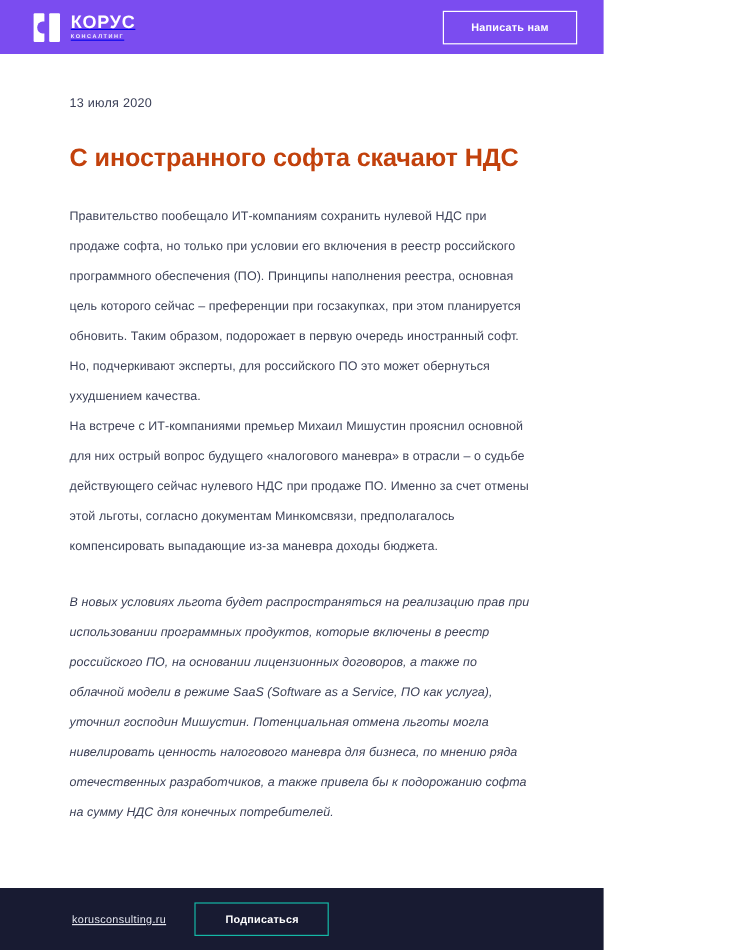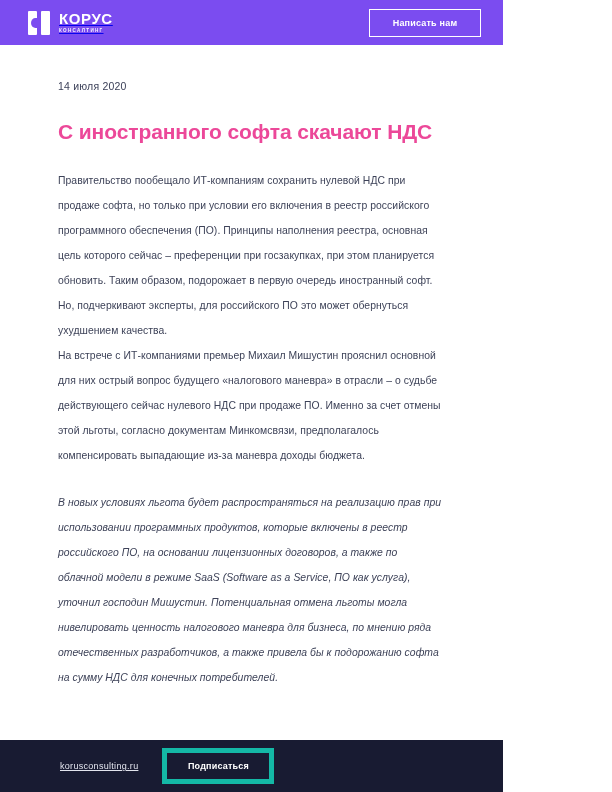--- a/index.html
+++ b/index.html
@@ -110,21 +110,21 @@
     margin-top: 35px;
     font-size: 10.5px;
     color: #3a3f57;
     letter-spacing: 0.2px;
   }
 
   .article-title {
     margin-top: 28px;
     font-size: 21px;
     font-weight: bold;
-    color: #ec4899;
+    color: #c2410c;
     letter-spacing: -0.1px;
   }
 
   .article-body { margin-top: 24px; }
 
   .article-body p {
     font-size: 10.4px;
     line-height: 25px;
     color: #3d4258;
     letter-spacing: 0.05px;
@@ -162,21 +162,21 @@
 
   .footer-note {
     font-size: 8.6px;
     color: #e9eaf2;
     letter-spacing: 0.25px;
     white-space: nowrap;
   }
 
   .footer-cta {
     margin-left: 24px;
-    border: 5px solid #14b8a6;
+    border: 1px solid #14b8a6;
     background: transparent;
     color: #ffffff;
     font-family: "Liberation Sans", sans-serif;
     font-size: 9px;
     font-weight: bold;
     letter-spacing: 0.2px;
     padding: 8px 16px;
     min-width: 112px;
     cursor: pointer;
   }
@@ -195,21 +195,21 @@
       </span>
       <span class="brand-text">
         <span class="brand-name">КОРУС</span>
         <span class="brand-sub">КОНСАЛТИНГ</span>
       </span>
     </a>
     <button class="header-cta">Написать нам</button>
   </header>
 
   <main class="content">
-    <div class="article-date">14 июля 2020</div>
+    <div class="article-date">13 июля 2020</div>
     <h1 class="article-title">С иностранного софта скачают НДС</h1>
     <div class="article-body">
       <p>Правительство пообещало ИТ-компаниям сохранить нулевой НДС при продаже софта, но только при условии его включения в реестр российского программного обеспечения (ПО). Принципы наполнения реестра, основная цель которого сейчас – преференции при госзакупках, при этом планируется обновить. Таким образом, подорожает в первую очередь иностранный софт. Но, подчеркивают эксперты, для российского ПО это может обернуться ухудшением качества.</p>
       <p>На встрече с ИТ-компаниями премьер Михаил Мишустин прояснил основной для них острый вопрос будущего «налогового маневра» в отрасли – о судьбе действующего сейчас нулевого НДС при продаже ПО. Именно за счет отмены этой льготы, согласно документам Минкомсвязи, предполагалось компенсировать выпадающие из-за маневра доходы бюджета.</p>
       <p class="spaced">В новых условиях льгота будет распространяться на реализацию прав при использовании программных продуктов, которые включены в реестр российского ПО, на основании лицензионных договоров, а также по облачной модели в режиме SaaS (Software as a Service, ПО как услуга), уточнил господин Мишустин. Потенциальная отмена льготы могла нивелировать ценность налогового маневра для бизнеса, по мнению ряда отечественных разработчиков, а также привела бы к подорожанию софта на сумму НДС для конечных потребителей.</p>
     </div>
   </main>
 
   <footer class="site-footer">
     <a class="footer-site" href="#">korusconsulting.ru</a>

